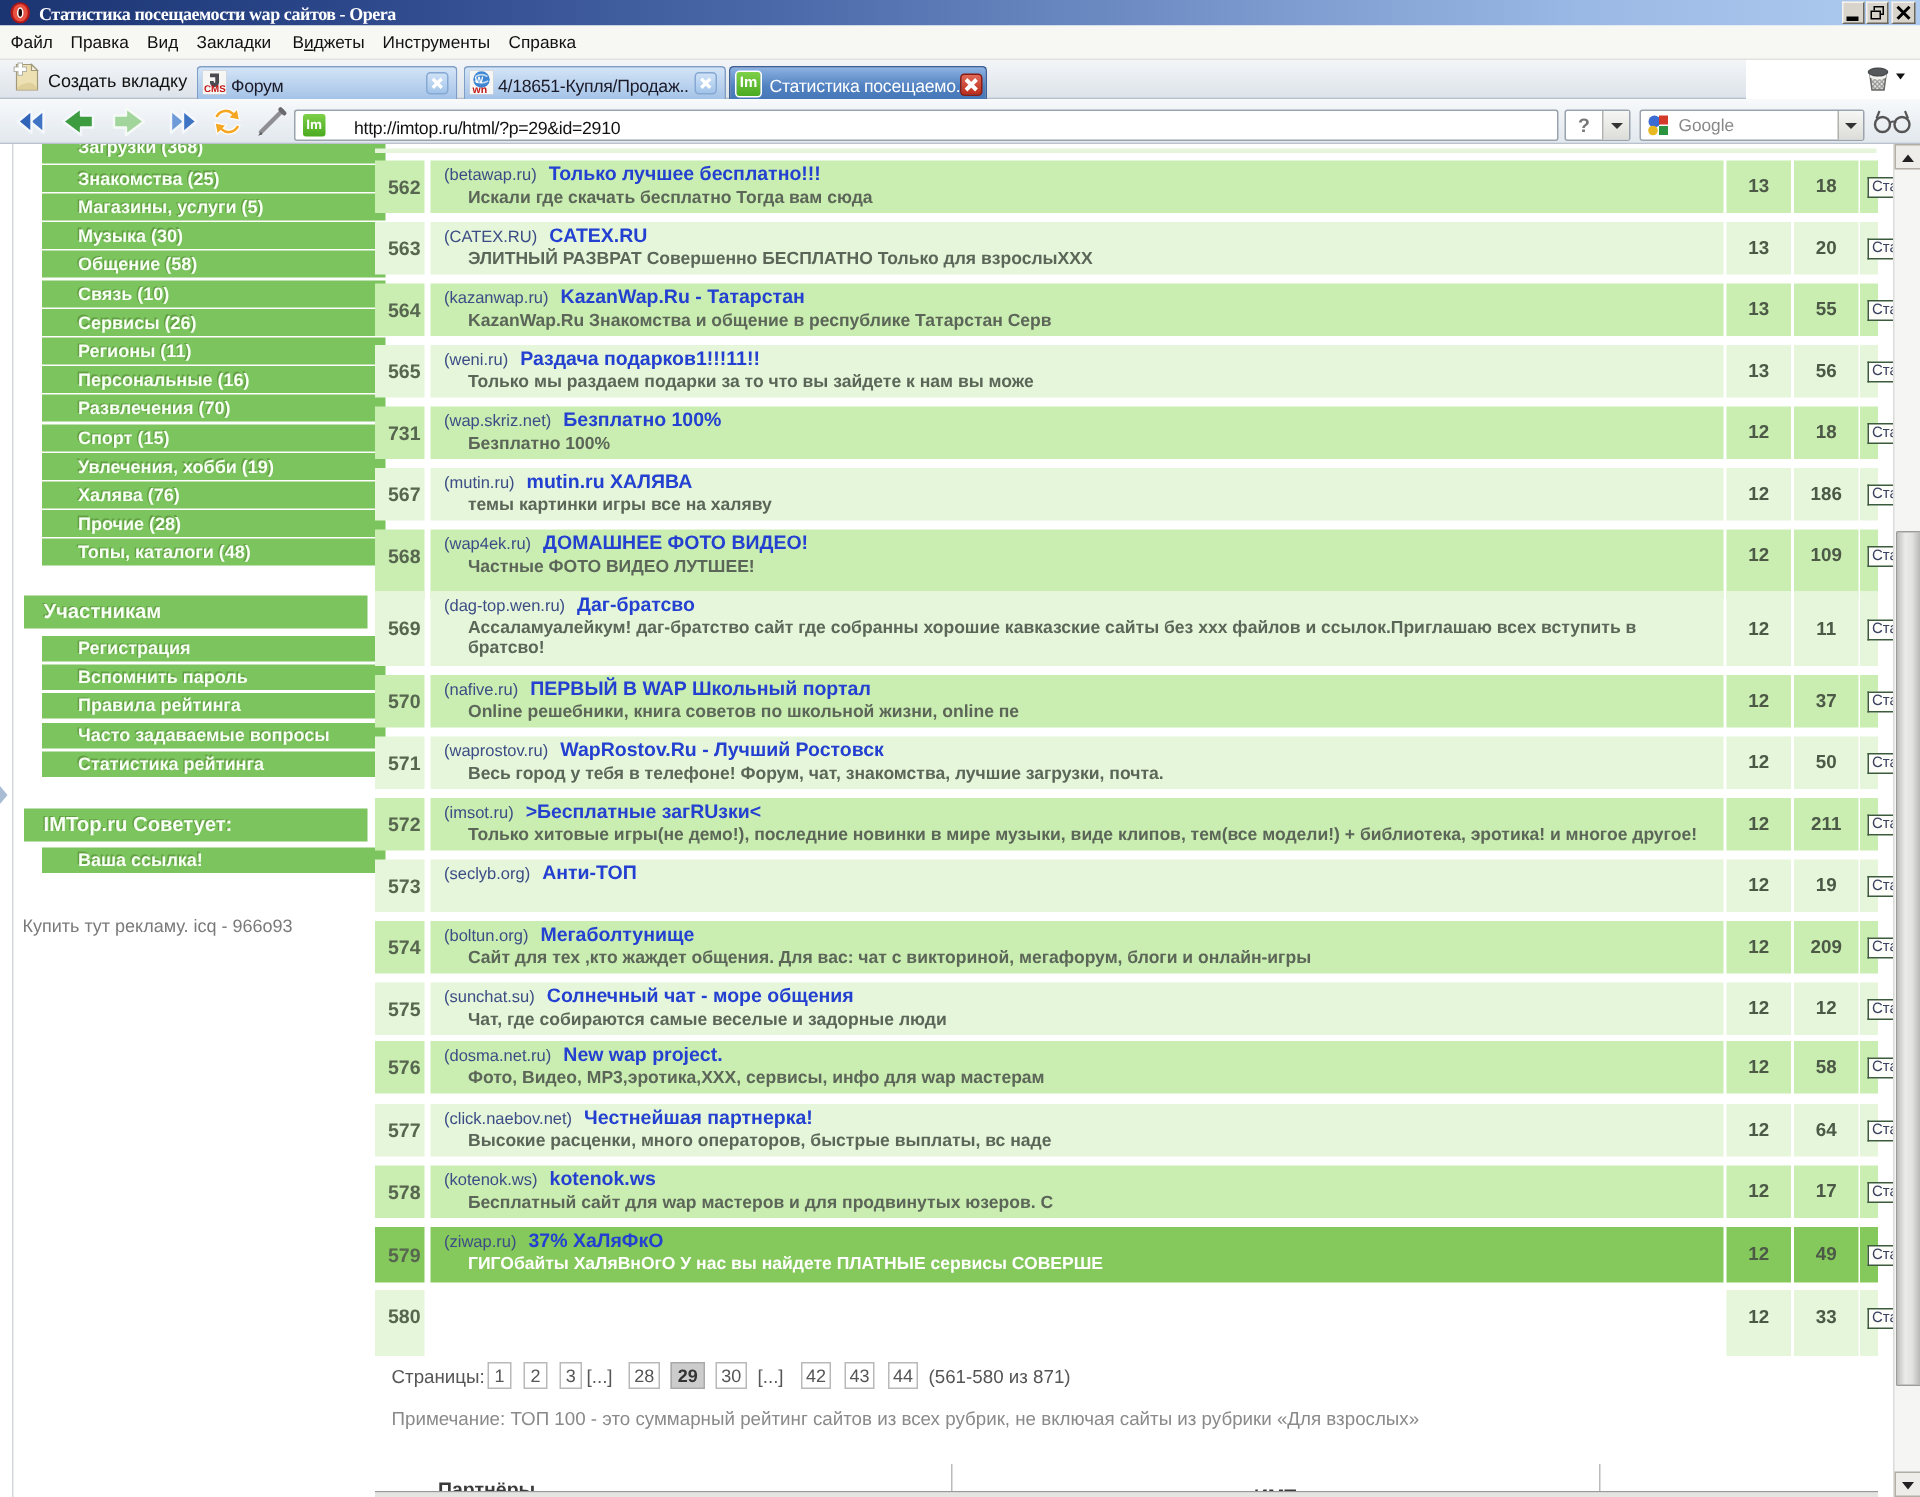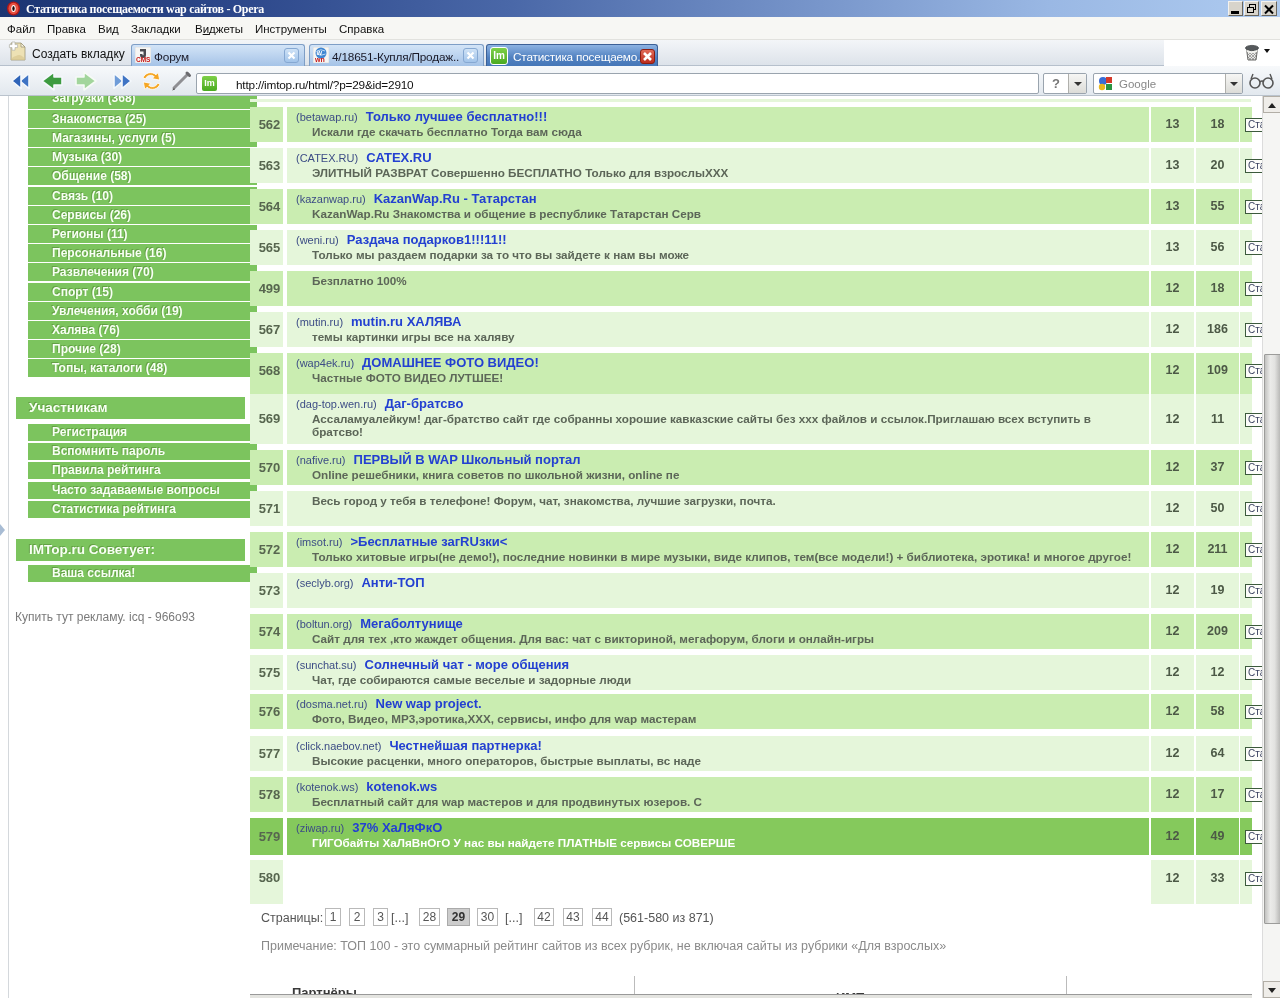--- a/index.html
+++ b/index.html
@@ -282,22 +282,23 @@
 <div class="cell main">
         <div style="white-space:nowrap"><span class="dom">(weni.ru)</span><span class="ttl">Раздача подарков1!!!11!!</span></div>
         <div class="desc">Только мы раздаем подарки за то что вы зайдете к нам вы може</div>
       </div>
 <div class="cell c1 cnum" style="line-height:35px">13</div>
 <div class="cell c2 cnum" style="line-height:35px">56</div>
 <div class="cell cb"></div>
       <div class="statb" style="top:11px">Стат</div>
 </div>
 <div class="row dark" style="top:175px;height:35px">
-<div class="cell num" style="line-height:35px">499</div>
-<div class="cell main">
+<div class="cell num" style="line-height:35px">731</div>
+<div class="cell main">
+        <div style="white-space:nowrap"><span class="dom">(wap.skriz.net)</span><span class="ttl">Безплатно 100%</span></div>
         <div class="desc">Безплатно 100%</div>
       </div>
 <div class="cell c1 cnum" style="line-height:35px">12</div>
 <div class="cell c2 cnum" style="line-height:35px">18</div>
 <div class="cell cb"></div>
       <div class="statb" style="top:11px">Стат</div>
 </div>
 <div class="row lite" style="top:216px;height:35px">
 <div class="cell num" style="line-height:35px">567</div>
 <div class="cell main">
@@ -338,20 +339,21 @@
         <div class="desc">Online решебники, книга советов по школьной жизни, online пе</div>
       </div>
 <div class="cell c1 cnum" style="line-height:35px">12</div>
 <div class="cell c2 cnum" style="line-height:35px">37</div>
 <div class="cell cb"></div>
       <div class="statb" style="top:11px">Стат</div>
 </div>
 <div class="row lite" style="top:395px;height:35px">
 <div class="cell num" style="line-height:35px">571</div>
 <div class="cell main">
+        <div style="white-space:nowrap"><span class="dom">(waprostov.ru)</span><span class="ttl">WapRostov.Ru - Лучший Ростовск</span></div>
         <div class="desc">Весь город у тебя в телефоне! Форум, чат, знакомства, лучшие загрузки, почта.</div>
       </div>
 <div class="cell c1 cnum" style="line-height:35px">12</div>
 <div class="cell c2 cnum" style="line-height:35px">50</div>
 <div class="cell cb"></div>
       <div class="statb" style="top:11px">Стат</div>
 </div>
 <div class="row dark" style="top:436px;height:35px">
 <div class="cell num" style="line-height:35px">572</div>
 <div class="cell main">

